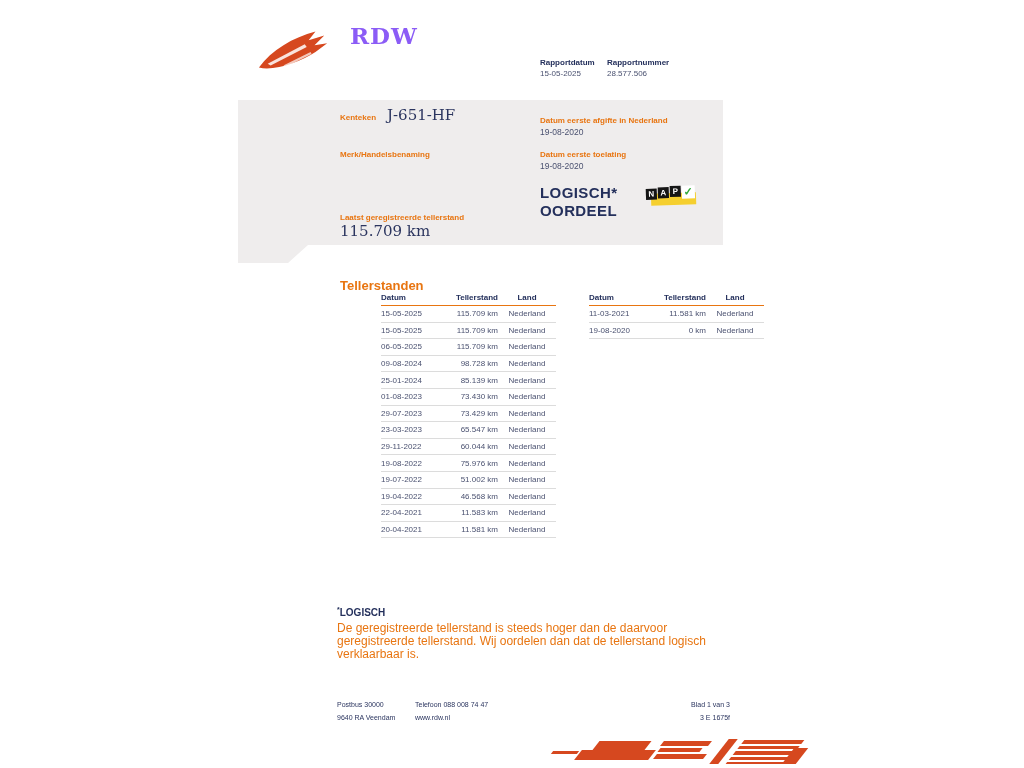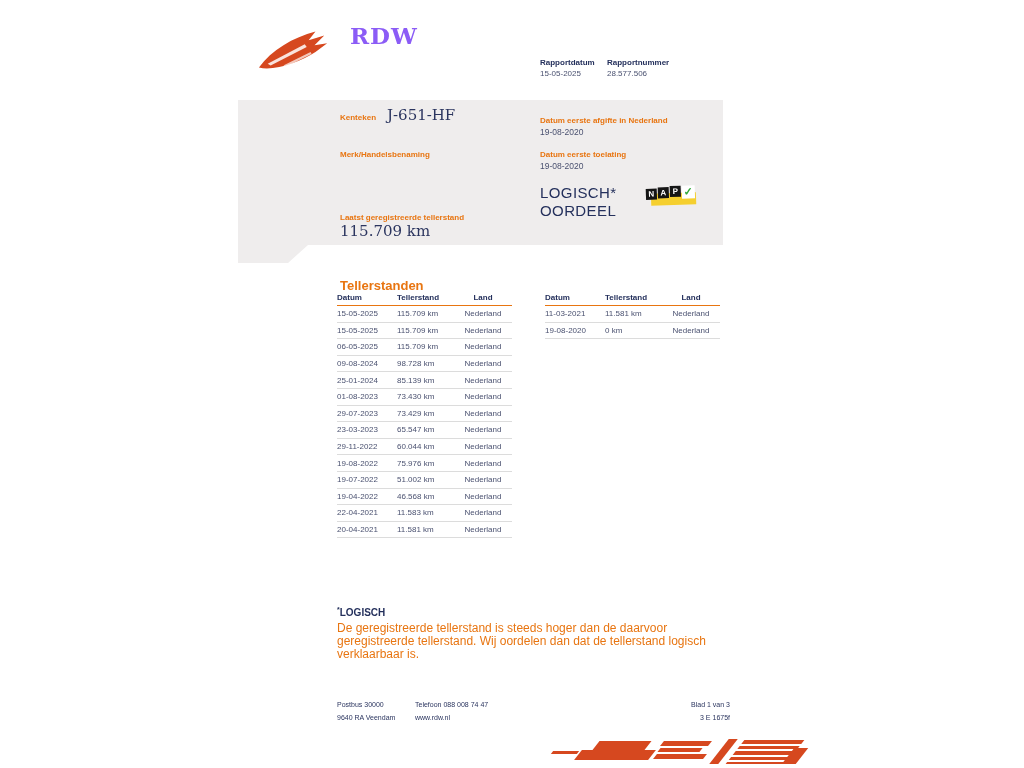--- a/index.html
+++ b/index.html
@@ -14,44 +14,44 @@
                font-weight:bold; font-size:16px; color:#e87511; }
   .meta-label { position:absolute; top:58px; font-size:8px; font-weight:bold; color:#24305c; }
   .meta-value { position:absolute; top:69px; font-size:8px; color:#4a5170; }
 
   
   .panel { position:absolute; left:238px; top:100px; width:485px; height:163px; background:#efeded;
            clip-path:polygon(0 0, 100% 0, 100% 145px, 70px 145px, 50px 163px, 0 163px); }
   .panel .lbl { position:absolute; font-size:8px; font-weight:bold; color:#e87511; }
   .panel .val-serif { position:absolute; font-family:"DejaVu Serif", serif; font-size:15px; color:#2b355f; }
   .panel .val-small { position:absolute; font-size:8.5px; color:#4a5170; }
-  .oordeel { position:absolute; left:302px; top:84px; font-size:15px; font-weight:normal;
+  .oordeel { position:absolute; left:302px; top:84px; font-size:15px; font-weight:bold;
              color:#24305c; letter-spacing:0.4px; line-height:18px; }
 
   
   .nap { position:absolute; left:408px; top:84px; width:52px; height:26px; transform:rotate(-2deg); }
   .nap .yellow { position:absolute; left:5px; top:9px; width:45px; height:12px; background:#f5cf2f; }
   .nap .box { position:absolute; width:11px; height:11px; background:#151515; color:#ffffff;
               font-size:8px; font-weight:bold; text-align:center; line-height:11px; }
   .nap .b0 { left:0;  top:4px; }
   .nap .b1 { left:12px; top:3px; }
   .nap .b2 { left:24px; top:2px; }
   .nap .check { position:absolute; left:36px; top:2px; width:13px; height:13px; background:#ffffff;
                 color:#2ea836; font-size:11px; font-weight:bold; text-align:center; line-height:13px; }
 
   
   .tbl-title { position:absolute; left:340px; top:278px; font-size:13px; font-weight:bold; color:#e87511; }
-  .tbl { position:absolute; top:291px; border-collapse:collapse; table-layout:fixed; }
+  .tbl { position:absolute; top:291px; border-collapse:collapse; table-layout:fixed;margin-left:44px; }
   .tbl-left { left:337px; width:175px; }
   .tbl-right { left:545px; width:173px; }
   .tbl th { font-size:8px; font-weight:bold; color:#24305c; border-bottom:1.5px solid #e87511;
             padding:2px 0 3px 0; text-align:left; }
   .tbl td { font-size:8px; color:#4a5170; border-bottom:1px solid #dcdcdc; padding:3.3px 0; }
   .tbl .c1 { width:60px; }
-  .tbl .c2 { width:57px; text-align:left; }
+  .tbl .c2 { width:57px; text-align:right; }
   .tbl .c3 { width:58px; text-align:center; }
 
   
   .expl-head { position:absolute; left:337px; top:606px; font-size:10px; font-weight:bold; color:#24305c; }
   .expl-head sup { font-size:7px; vertical-align:4px; }
   .expl-body { position:absolute; left:337px; top:622px; width:392px; font-size:12px;
                color:#e87511; line-height:13px; }
 
   
   .footer { position:absolute; left:337px; top:701px; width:393px; font-size:7px; color:#2b355f; }

